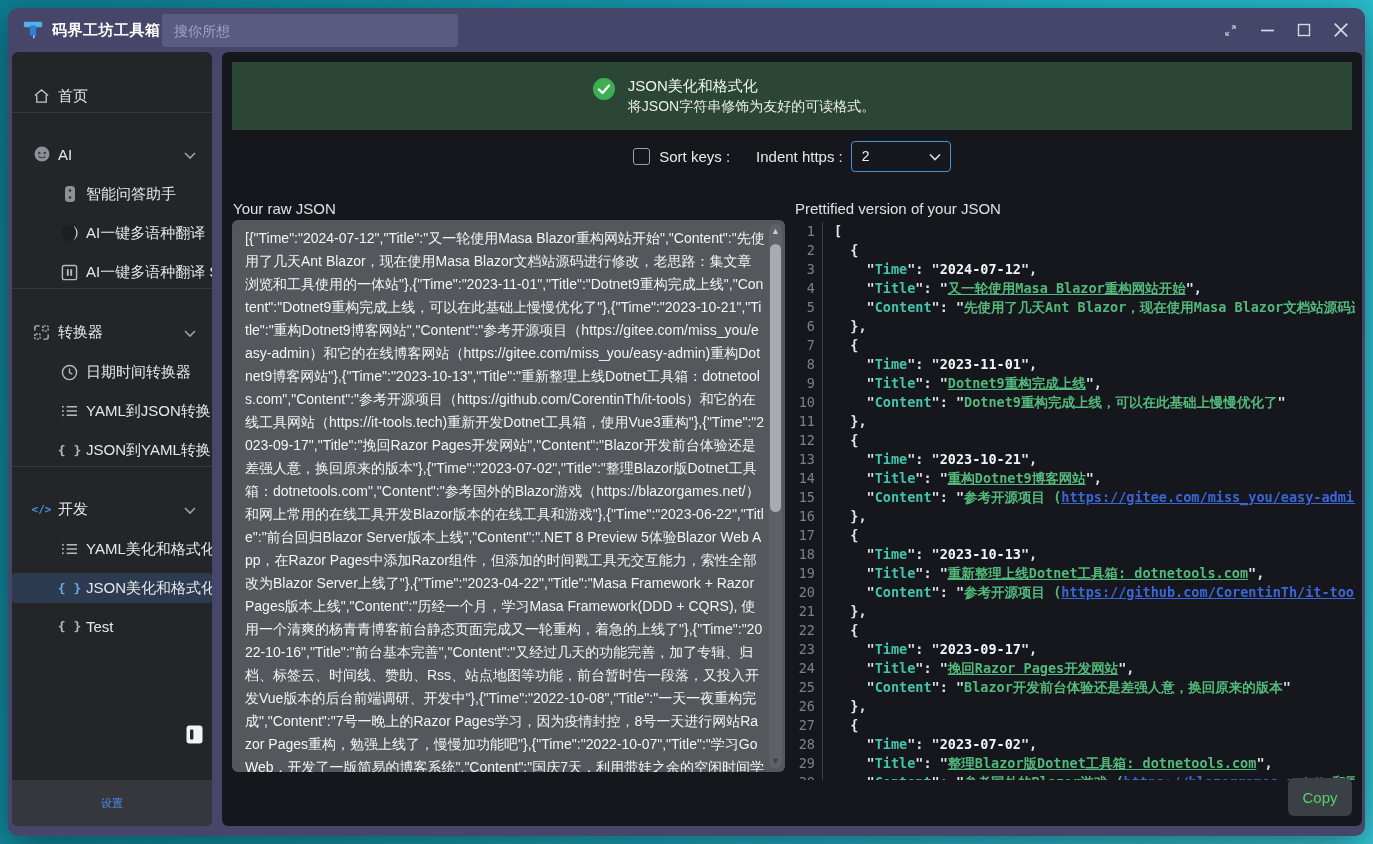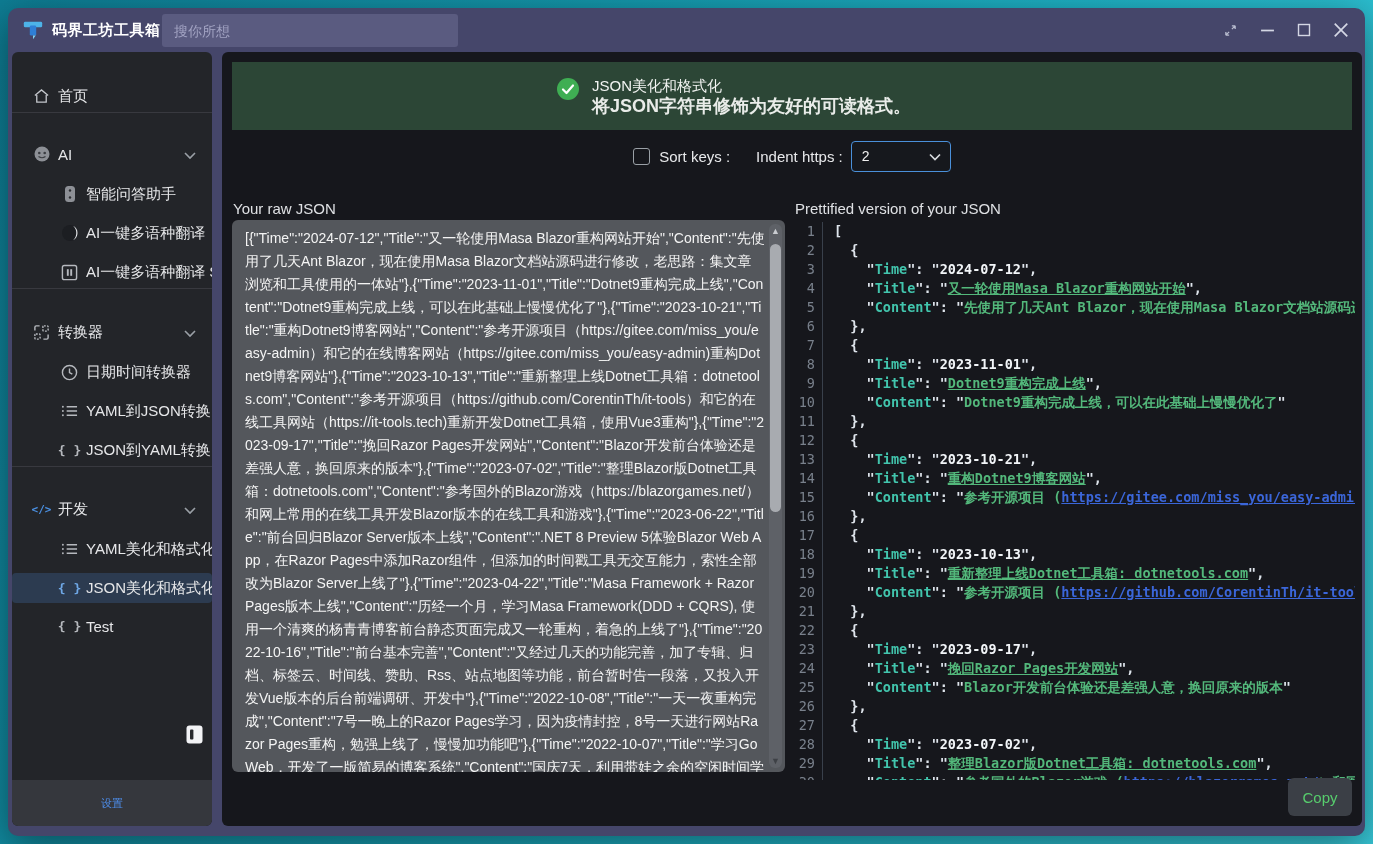--- a/index.html
+++ b/index.html
@@ -50,21 +50,21 @@
     position:absolute; left:214px; top:44px; width:1140px; height:774px;
     background:#16171c; border-radius:6px;
   }
   .banner {
     position:absolute; left:10px; top:10px; width:1120px; height:68px;
     background:#2c4636; display:flex; align-items:center; justify-content:center; gap:13px;
   }
   .banner-inner { display:flex; align-items:flex-start; gap:13px; transform:translateX(-58px); }
   .check-ic { margin-top:3px; }
   .banner-title { color:#f2f4f2; font-size:15px; line-height:21px; }
-  .banner-sub { color:#e9ece9; font-size:18px; line-height:21px;font-weight:bold; }
+  .banner-sub { color:#e9ece9; font-size:14px; line-height:21px; }
   .controls { position:absolute; left:0; top:87px; width:100%; height:34px; display:flex; align-items:center; justify-content:center; }
   .checkbox { width:17px; height:17px; border:1px solid #9aa0a6; border-radius:3px; background:transparent; cursor:pointer; }
   .ctl-label { color:#e8e9eb; font-size:15px; margin-left:9px; }
   .ctl-label.second { margin-left:26px; }
   .select {
     margin-left:8px; width:100px; height:31px; background:#16181d;
     border:1.5px solid #4a90da; border-radius:4px; display:flex; align-items:center;
     padding:0 10px; cursor:pointer; position:relative;
   }
   .select-value { color:#f0f0f0; font-size:14px; }

